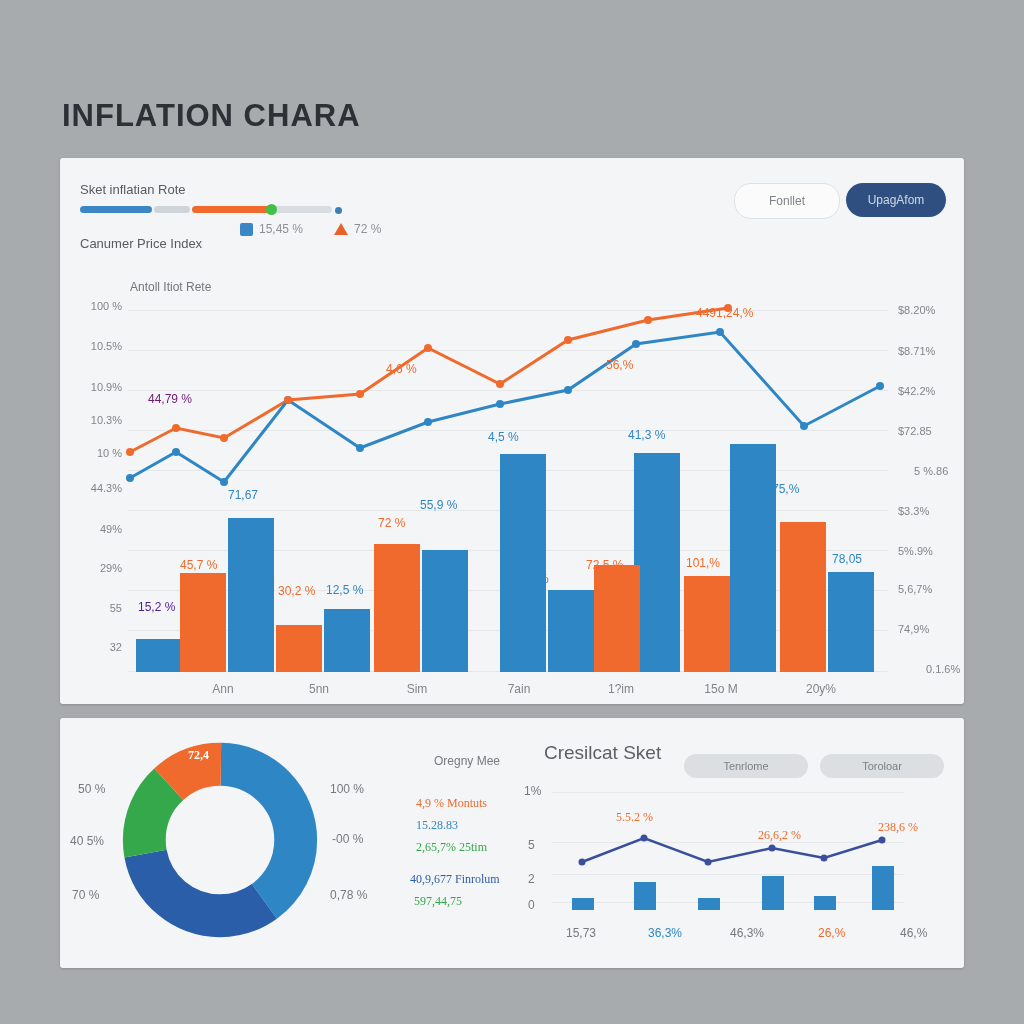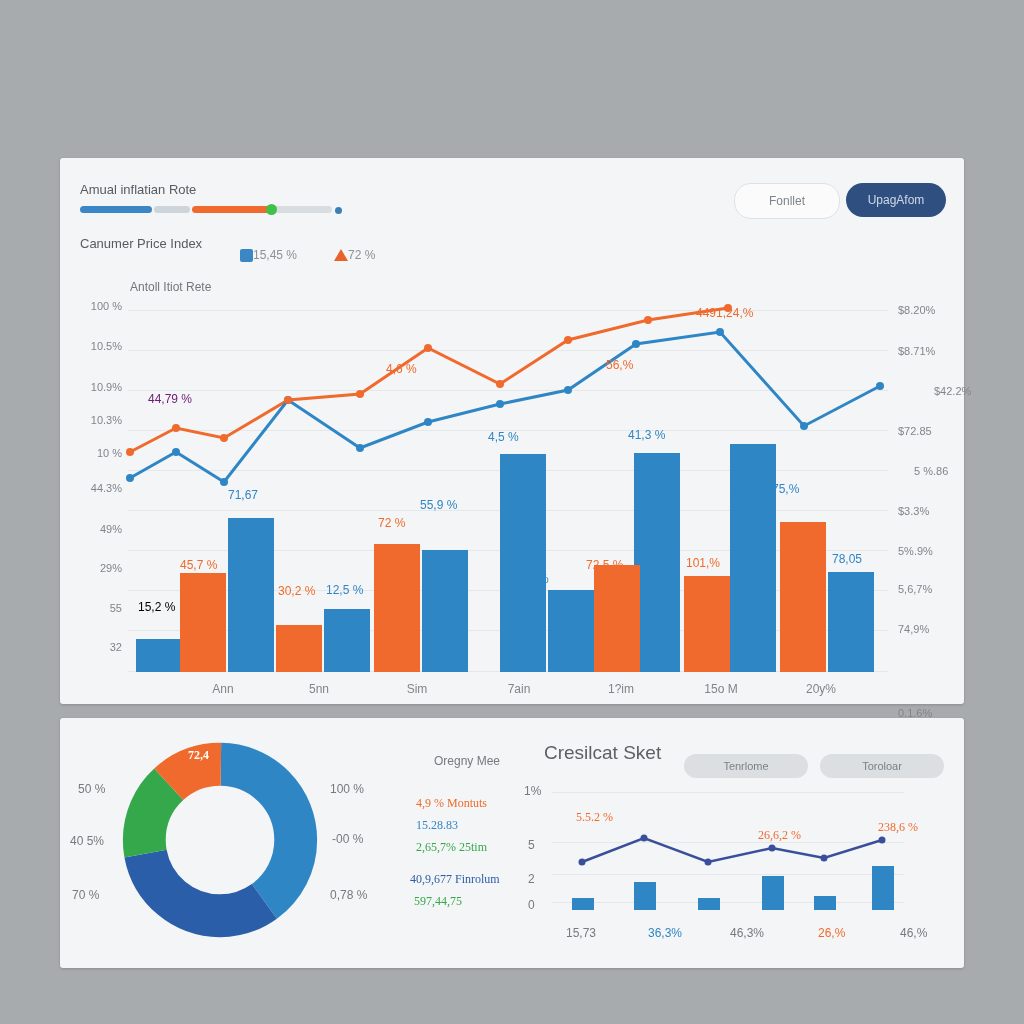--- a/index.html
+++ b/index.html
@@ -30,21 +30,21 @@
   }
 
   .ctl-label{position:absolute;left:80px;top:182px;font-size:13px;color:#555b60;}
   .slider{position:absolute;left:80px;top:206px;width:270px;height:7px;}
   .slider .seg{position:absolute;top:0;height:7px;border-radius:4px;}
   .slider .knob{position:absolute;top:-2px;width:11px;height:11px;border-radius:50%;}
   .knob-dot{position:absolute;top:1px;width:7px;height:7px;border-radius:50%;background:#3b7fb5;}
 
   .ctl-label2{position:absolute;left:80px;top:236px;font-size:13px;color:#555b60;}
 
-  .legend{position:absolute;top:248px;display:flex;align-items:center;gap:0;justify-content:space-between;}
+  .legend{position:absolute;top:222px;display:flex;align-items:center;gap:6px;justify-content:space-between;}
   .legend .sw{width:13px;height:13px;border-radius:2px;}
   .legend .tri{width:0;height:0;border-left:7px solid transparent;border-right:7px solid transparent;border-bottom:12px solid #e8622a;}
   .legend .txt{font-size:12px;color:#8c9196;}
 
   .btn-pill{
     position:absolute;top:183px;height:34px;border-radius:17px;
     display:flex;align-items:center;justify-content:center;
     font-size:12px;
   }
   .btn-light{left:734px;width:104px;background:#fbfbfc;border:1px solid #dfe2e5;color:#7e848a;}
@@ -71,24 +71,25 @@
   .b-num{position:absolute;font-size:12px;font-family:Liberation Serif, serif;}
   .seg-btn{position:absolute;top:754px;height:24px;border-radius:12px;background:#dcdfe2;color:#7c8185;font-size:11px;display:flex;align-items:center;justify-content:center;}
   .mini-plot{position:absolute;left:552px;top:790px;width:370px;height:120px;}
   .mini-grid{position:absolute;left:0;width:352px;height:1px;background:#e5e7e9;}
 </style>
 </head>
 <body>
 
 <div class="page">
 
+  <div class="title">INFLATION CHARA</div>
 
   <div class="card-main"></div>
 
-  <div class="ctl-label">Amual inflatian Rote</div>
+  <div class="ctl-label">Sket inflatian Rote</div>
 
   <div class="slider">
     <div class="seg" style="left:0;width:72px;background:#3b86c4;"></div>
     <div class="seg" style="left:74px;width:36px;background:#cdd4da;"></div>
     <div class="seg" style="left:112px;width:78px;background:#ef6a2c;"></div>
     <div class="seg" style="left:192px;width:60px;background:#d8dde1;"></div>
     <div class="knob" style="left:186px;background:#41c04a;"></div>
     <div class="knob-dot" style="left:255px;"></div>
   </div>
 
@@ -114,28 +115,28 @@
   <div class="ax" style="left:78px;top:414px;width:44px;">10.3%</div>
   <div class="ax" style="left:78px;top:447px;width:44px;">10 %</div>
   <div class="ax" style="left:78px;top:482px;width:44px;">44.3%</div>
   <div class="ax" style="left:78px;top:523px;width:44px;">49%</div>
   <div class="ax" style="left:78px;top:562px;width:44px;">29%</div>
   <div class="ax" style="left:78px;top:602px;width:44px;">55</div>
   <div class="ax" style="left:78px;top:641px;width:44px;">32</div>
 
   <div class="ax-r" style="left:898px;top:304px;">$8.20%</div>
   <div class="ax-r" style="left:898px;top:345px;">$8.71%</div>
-  <div class="ax-r" style="left:898px;top:385px;margin-left:36px;">$42.2%</div>
+  <div class="ax-r" style="left:898px;top:385px;">$42.2%</div>
   <div class="ax-r" style="left:898px;top:425px;">$72.85</div>
   <div class="ax-r" style="left:898px;top:465px;padding-left:16px;">5 %.86</div>
   <div class="ax-r" style="left:898px;top:505px;">$3.3%</div>
   <div class="ax-r" style="left:898px;top:545px;">5%.9%</div>
   <div class="ax-r" style="left:898px;top:583px;">5,6,7%</div>
   <div class="ax-r" style="left:898px;top:623px;">74,9%</div>
-  <div class="ax-r" style="left:898px;top:663px;margin-top:44px;">0.1.6%</div>
+  <div class="ax-r" style="left:926px;top:663px;">0.1.6%</div>
 
   <div class="plot">
     <div class="gridline" style="top:10px;"></div>
     <div class="gridline" style="top:50px;"></div>
     <div class="gridline" style="top:90px;"></div>
     <div class="gridline" style="top:130px;"></div>
     <div class="gridline" style="top:170px;"></div>
     <div class="gridline" style="top:210px;"></div>
     <div class="gridline" style="top:250px;"></div>
     <div class="gridline" style="top:290px;"></div>
@@ -179,21 +180,21 @@
       <circle cx="96" cy="138" r="4" fill="#ef6a2c"></circle>
         <circle cx="160" cy="100" r="4" fill="#ef6a2c"></circle>
       <circle cx="232" cy="94" r="4" fill="#ef6a2c"></circle>
         <circle cx="300" cy="48" r="4" fill="#ef6a2c"></circle>
       <circle cx="372" cy="84" r="4" fill="#ef6a2c"></circle>
         <circle cx="440" cy="40" r="4" fill="#ef6a2c"></circle>
       <circle cx="520" cy="20" r="4" fill="#ef6a2c"></circle>
         <circle cx="600" cy="8" r="4" fill="#ef6a2c"></circle>
     </svg>
 
-    <div class="dlabel" style="left:10px;top:300px;color:#000000;">15,2 %</div>
+    <div class="dlabel" style="left:10px;top:300px;color:#4c1d95;">15,2 %</div>
     <div class="dlabel" style="left:100px;top:188px;color:#2f86c5;">71,67</div>
     <div class="dlabel" style="left:198px;top:283px;color:#2f86c5;">12,5 %</div>
     <div class="dlabel" style="left:292px;top:198px;color:#2f86c5;">55,9 %</div>
     <div class="dlabel" style="left:390px;top:272px;color:#2f86c5;">8,9 %</div>
     <div class="dlabel" style="left:500px;top:128px;color:#2f86c5;">41,3 %</div>
     <div class="dlabel" style="left:604px;top:182px;color:#2f86c5;">75,%</div>
     <div class="dlabel" style="left:704px;top:252px;color:#2f86c5;">78,05</div>
 
     <div class="dlabel" style="left:52px;top:258px;color:#ef6a2c;">45,7 %</div>
     <div class="dlabel" style="left:150px;top:284px;color:#ef6a2c;">30,2 %</div>
@@ -270,21 +271,21 @@
       <polyline fill="none" stroke="#3a4f9b" stroke-width="2.5" points="30,72 92,48 156,72 220,58 272,68 330,50"></polyline>
       <circle cx="30" cy="72" r="3.5" fill="#3a4f9b"></circle>
       <circle cx="92" cy="48" r="3.5" fill="#3a4f9b"></circle>
       <circle cx="156" cy="72" r="3.5" fill="#3a4f9b"></circle>
       <circle cx="220" cy="58" r="3.5" fill="#3a4f9b"></circle>
       <circle cx="272" cy="68" r="3.5" fill="#3a4f9b"></circle>
       <circle cx="330" cy="50" r="3.5" fill="#3a4f9b"></circle>
     </svg>
   </div>
 
-  <div class="b-num" style="left:576px;top:810px;color:#ef6a2c;">5.5.2 %</div>
+  <div class="b-num" style="left:616px;top:810px;color:#ef6a2c;">5.5.2 %</div>
   <div class="b-num" style="left:758px;top:828px;color:#ef6a2c;">26,6,2 %</div>
   <div class="b-num" style="left:878px;top:820px;color:#ef6a2c;">238,6 %</div>
 
   <div class="b-lbl" style="left:566px;top:926px;">15,73</div>
   <div class="b-lbl" style="left:648px;top:926px;color:#2f86c5;">36,3%</div>
   <div class="b-lbl" style="left:730px;top:926px;">46,3%</div>
   <div class="b-lbl" style="left:818px;top:926px;color:#ef6a2c;">26,%</div>
   <div class="b-lbl" style="left:900px;top:926px;">46,%</div>
 
 </div>

